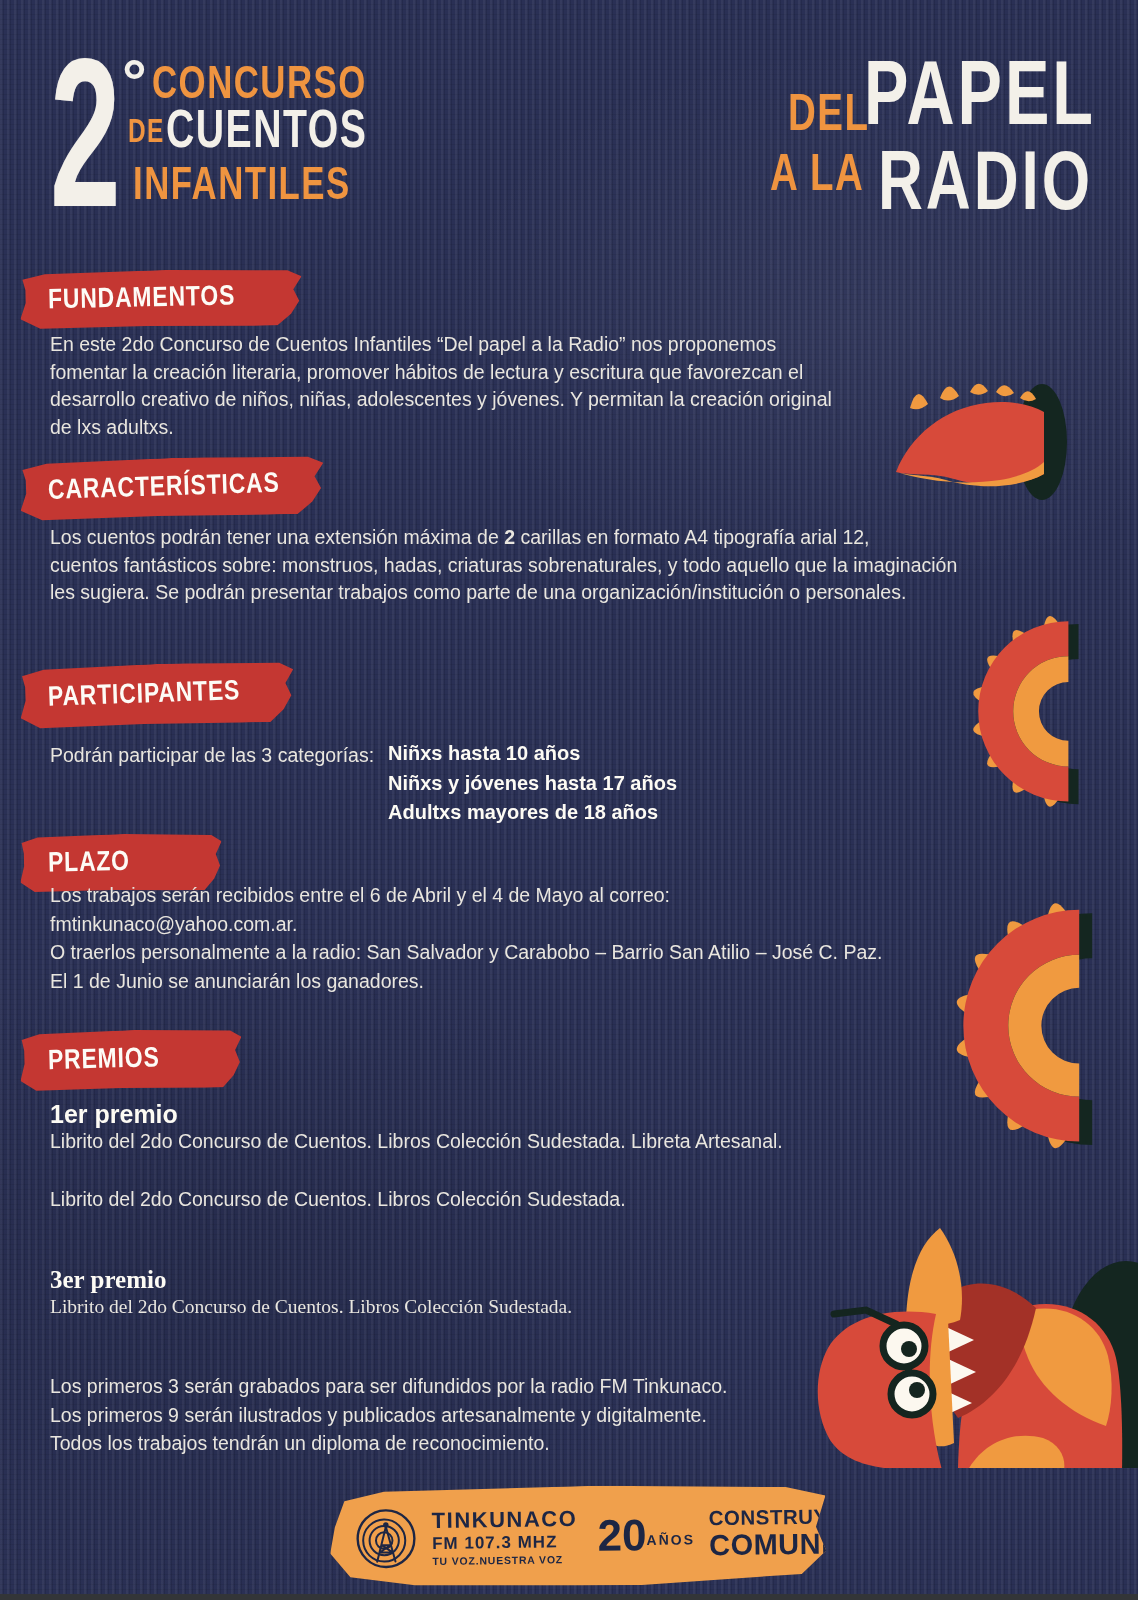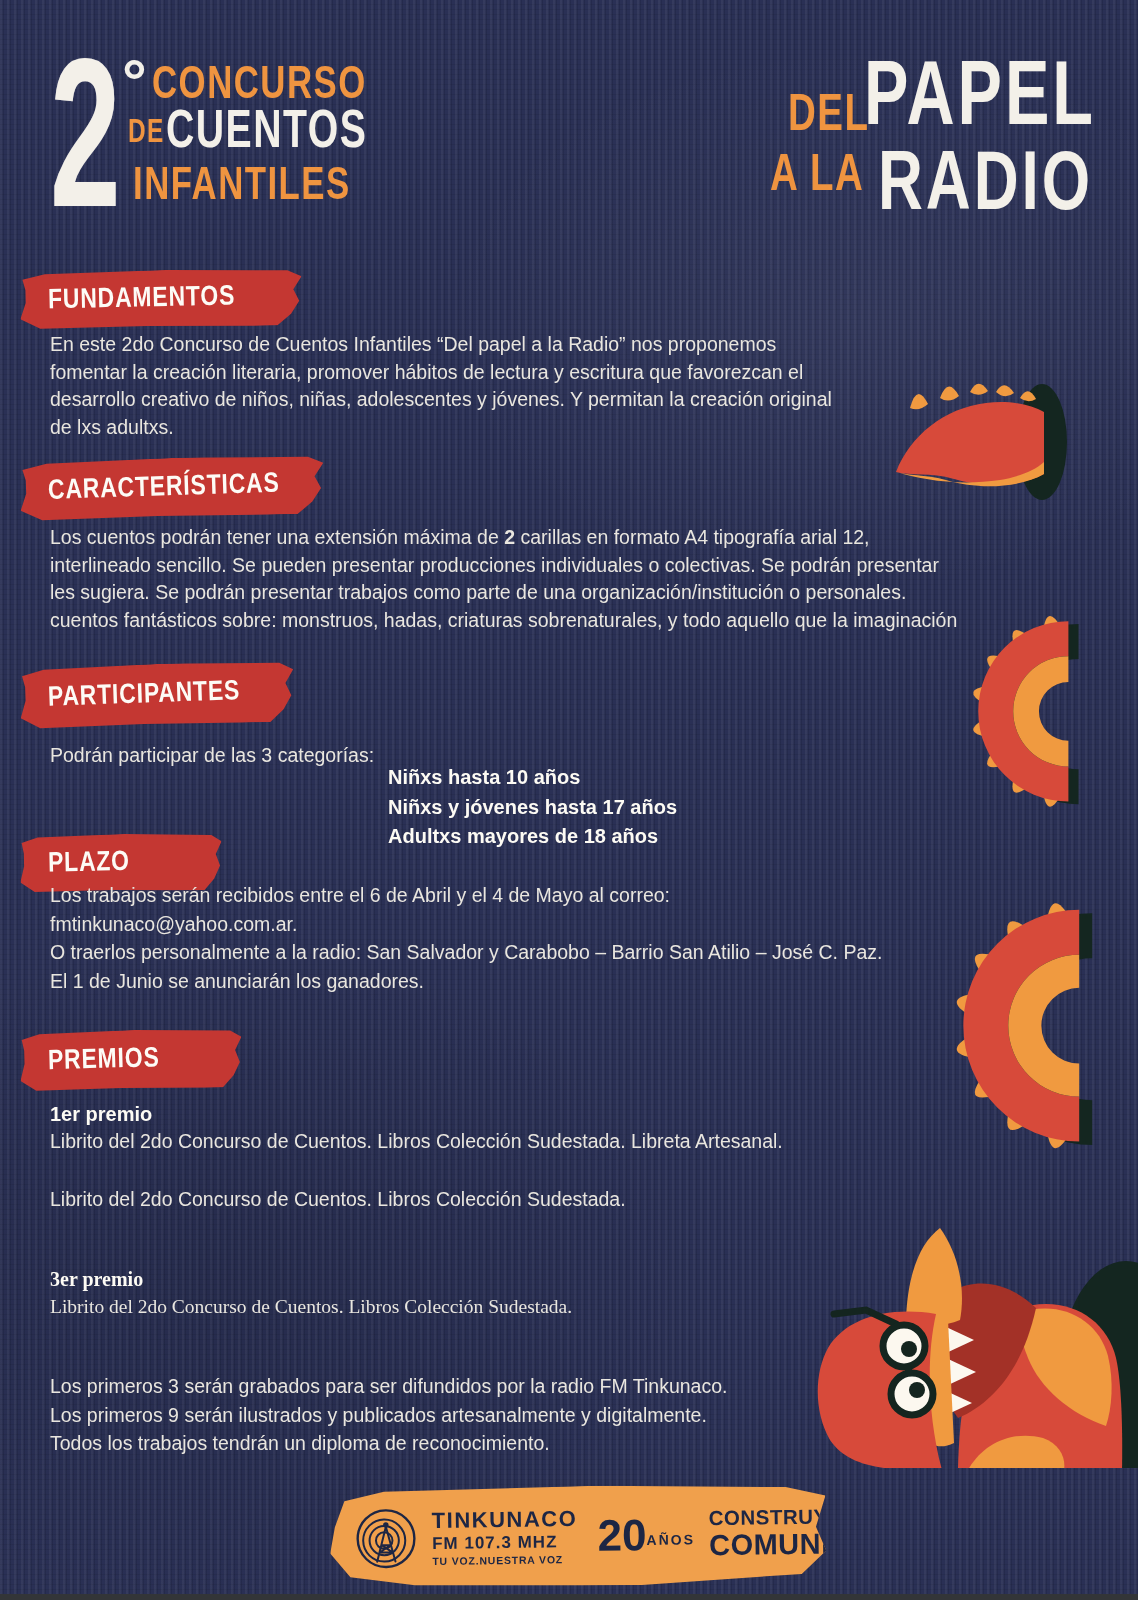--- a/index.html
+++ b/index.html
@@ -21,21 +21,21 @@
   .banner{
     background:#c43732;color:#fdfbf6;display:flex;align-items:center;
     clip-path:polygon(2% 30%, 1% 12%, 9% 3%, 52% 0%, 95% 5%, 100% 16%, 97% 38%, 99% 58%, 96% 80%, 91% 100%, 45% 96%, 7% 97%, 0% 80%, 2% 52%);
     padding:0 16px 4px 28px;
   }
   .banner-label{font-weight:700;font-size:28px;letter-spacing:1px;display:inline-block;transform:scaleX(0.82);transform-origin:left center;white-space:nowrap;}
   .body-text{color:#e9e6df;font-size:19.5px;line-height:27.5px;font-weight:400;}
   .body-line{white-space:nowrap;}
   .bold{font-weight:700;}
   .cats{color:#fdfbf4;font-weight:700;font-size:20px;line-height:29.5px;}
-  .premio-rank{color:#fdfbf4;font-weight:700;font-size:20px;line-height:27px;white-space:nowrap;}
+  .premio-rank{color:#fdfbf4;font-weight:700;font-size:25px;line-height:27px;white-space:nowrap;}
   .premio-desc{color:#e9e6df;font-size:19.5px;line-height:27px;white-space:nowrap;}
   .footer-banner{
     background:#f0a04c;display:flex;align-items:center;gap:14px;padding:0 10px 0 24px;
     clip-path:polygon(1% 38%, 3% 12%, 11% 3%, 54% 0%, 92% 4%, 100% 13%, 98% 44%, 100% 68%, 95% 91%, 62% 100%, 17% 97%, 4% 88%, 0% 64%);
     transform:rotate(-0.8deg);color:#1d2644;
   }
   .ft-station{line-height:1;white-space:nowrap;}
   .ft-name{font-weight:700;font-size:22px;letter-spacing:1.5px;}
   .ft-freq{font-weight:700;font-size:17px;letter-spacing:1px;margin-top:3px;}
   .ft-slogan{font-weight:700;font-size:10.5px;letter-spacing:0.8px;margin-top:4px;}
@@ -76,30 +76,29 @@
     <div class="body-line">fomentar la creación literaria, promover hábitos de lectura y escritura que favorezcan el</div>
     <div class="body-line">desarrollo creativo de niños, niñas, adolescentes y jóvenes. Y permitan la creación original</div>
     <div class="body-line">de lxs adultxs.</div>
   </div>
 
   <div class="abs banner" style="left:20px;top:458px;width:260px;height:56px;transform:rotate(-1.8deg);">
     <span class="banner-label">CARACTERÍSTICAS</span>
   </div>
   <div class="abs body-text" style="left:50px;top:524px;">
     <div class="body-line"><span>Los cuentos podrán tener una extensión máxima de </span><span class="bold">2</span><span> carillas en formato A4 tipografía arial 12,</span></div>
-    <div class="body-line">interlineado sencillo. Se pueden presentar producciones individuales o colectivas. Se podrán presentar</div>
+    <div class="body-line">cuentos fantásticos sobre: monstruos, hadas, criaturas sobrenaturales, y todo aquello que la imaginación</div>
     <div class="body-line">les sugiera. Se podrán presentar trabajos como parte de una organización/institución o personales.</div>
-    <div class="body-line">cuentos fantásticos sobre: monstruos, hadas, criaturas sobrenaturales, y todo aquello que la imaginación</div>
   </div>
 
   <div class="abs banner" style="left:20px;top:664px;width:230px;height:58px;transform:rotate(-2deg);">
     <span class="banner-label">PARTICIPANTES</span>
   </div>
   <div class="abs body-text" style="left:50px;top:742px;">Podrán participar de las 3 categorías:</div>
-  <div class="abs cats" style="left:388px;top:739px;margin-top:24px;">
+  <div class="abs cats" style="left:388px;top:739px;">
     <div>Niñxs hasta 10 años</div>
     <div>Niñxs y jóvenes hasta 17 años</div>
     <div>Adultxs mayores de 18 años</div>
   </div>
 
   <div class="abs banner" style="left:20px;top:834px;width:158px;height:54px;transform:rotate(-1.2deg);">
     <span class="banner-label">PLAZO</span>
   </div>
   <div class="abs body-text" style="left:50px;top:881px;line-height:28.5px;">
     <div class="body-line">Los trabajos serán recibidos entre el 6 de Abril y el 4 de Mayo al correo:</div>

